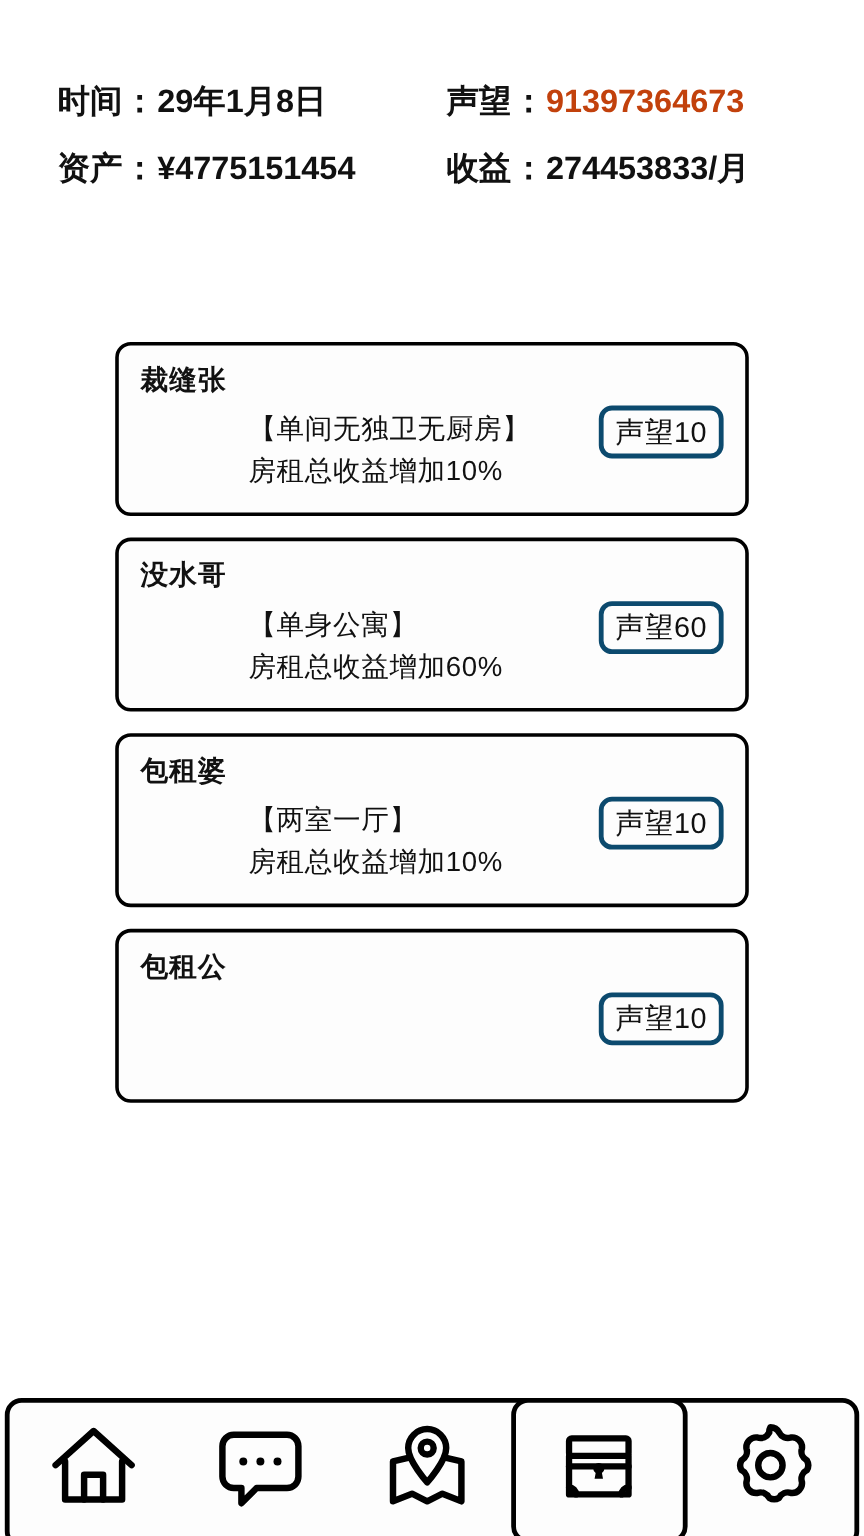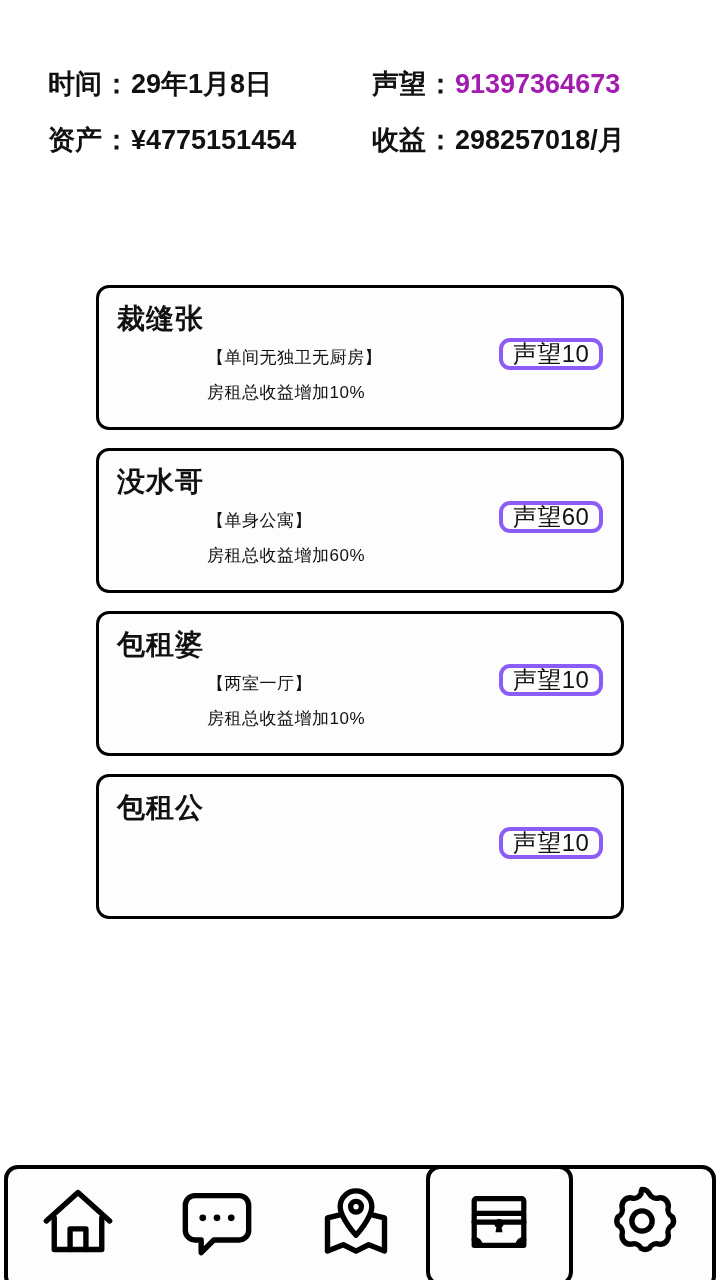--- a/index.html
+++ b/index.html
@@ -36,21 +36,21 @@
     font-size: 27px;
     font-weight: bold;
     letter-spacing: 0px;
     white-space: nowrap;
   }
   .stat-cell.left  { width: 372px; padding-left: 48px; box-sizing: border-box; }
   .stat-cell.right { width: 348px; padding-left: 0px;  box-sizing: border-box; }
   .stat-label { font-weight: bold; }
   .stat-sep   { font-weight: bold; padding: 0 1px; }
   .stat-value { font-weight: bold; }
-  .stat-value.red { color: #a21caf; }
+  .stat-value.red { color: #c2410c; }
 
   
   .card-list {
     position: absolute;
     top: 285px;
     left: 96px;
     width: 528px;
   }
   .card {
     position: relative;
@@ -59,43 +59,43 @@
     height: 145px;
     border: 3px solid #000000;
     border-radius: 13px;
     background: #fdfdfd;
     margin-bottom: 18px;
   }
   .card-title {
     position: absolute;
     left: 18px;
     top: 17px;
-    font-size: 28px;
+    font-size: 23px;
     font-weight: bold;
     letter-spacing: 1px;
     line-height: 1;
   }
   .card-desc {
     position: absolute;
     left: 108px;
     top: 52px;
-    font-size: 17px;
+    font-size: 23px;
     font-weight: normal;
     line-height: 35px;
     letter-spacing: 0.5px;
   }
   .card-desc-line { display: block; white-space: nowrap; }
   .card-badge {
     position: absolute;
     right: 18px;
     top: 50px;
     box-sizing: border-box;
     min-width: 104px;
-    height: 32px;
-    border: 4px solid #8b5cf6;
+    height: 44px;
+    border: 4px solid #0c4a6e;
     border-radius: 11px;
     background: #fdfdfd;
     display: flex;
     align-items: center;
     justify-content: center;
     font-size: 24px;
     font-weight: normal;
     letter-spacing: 0.5px;
   }
 
@@ -151,21 +151,21 @@
 
   <div class="stat-row">
     <div class="stat-cell left">
       <span class="stat-label">资产</span>
       <span class="stat-sep">：</span>
       <span class="stat-value">¥4775151454</span>
     </div>
     <div class="stat-cell right">
       <span class="stat-label">收益</span>
       <span class="stat-sep">：</span>
-      <span class="stat-value">298257018/月</span>
+      <span class="stat-value">274453833/月</span>
     </div>
   </div>
 
 </div>
 
 <div class="card-list">
 
   <div class="card">
     <div class="card-title">裁缝张</div>
     <div class="card-desc">

